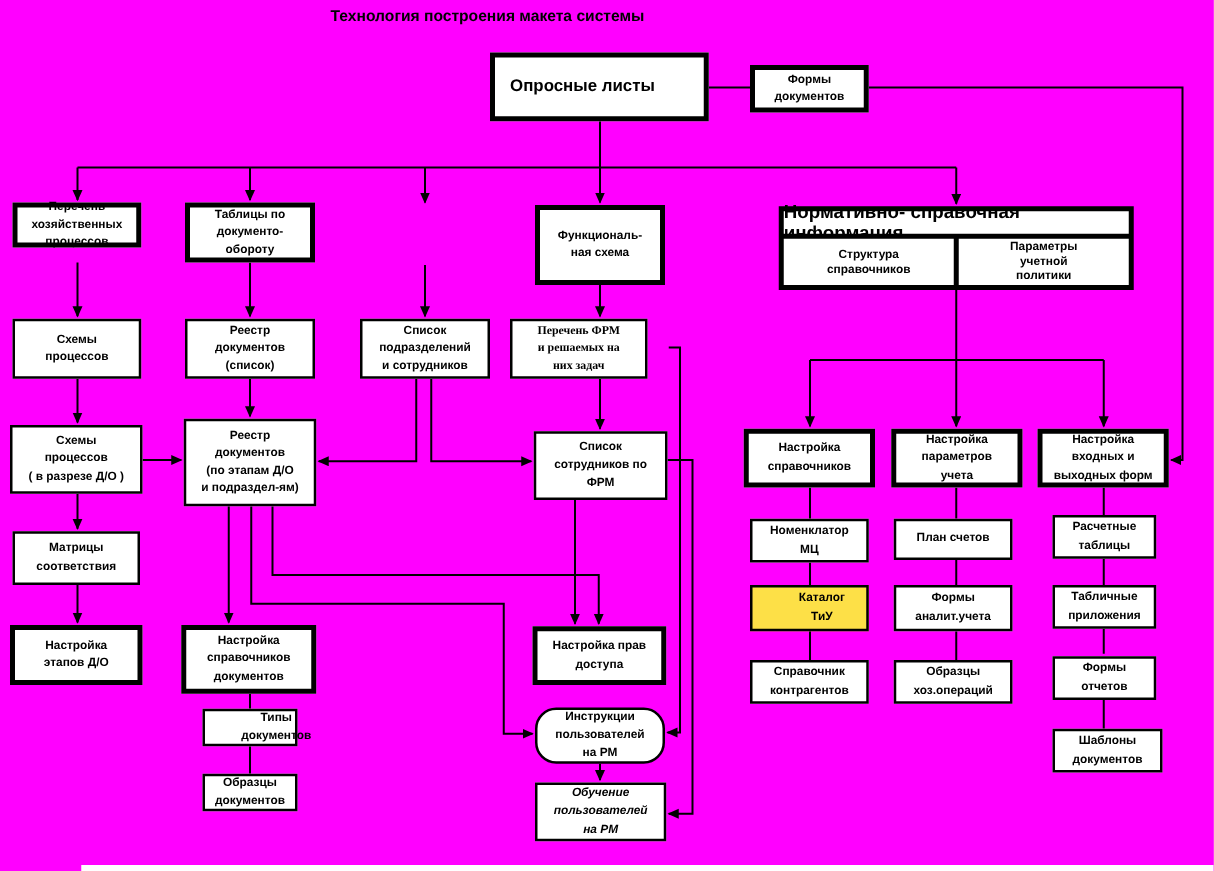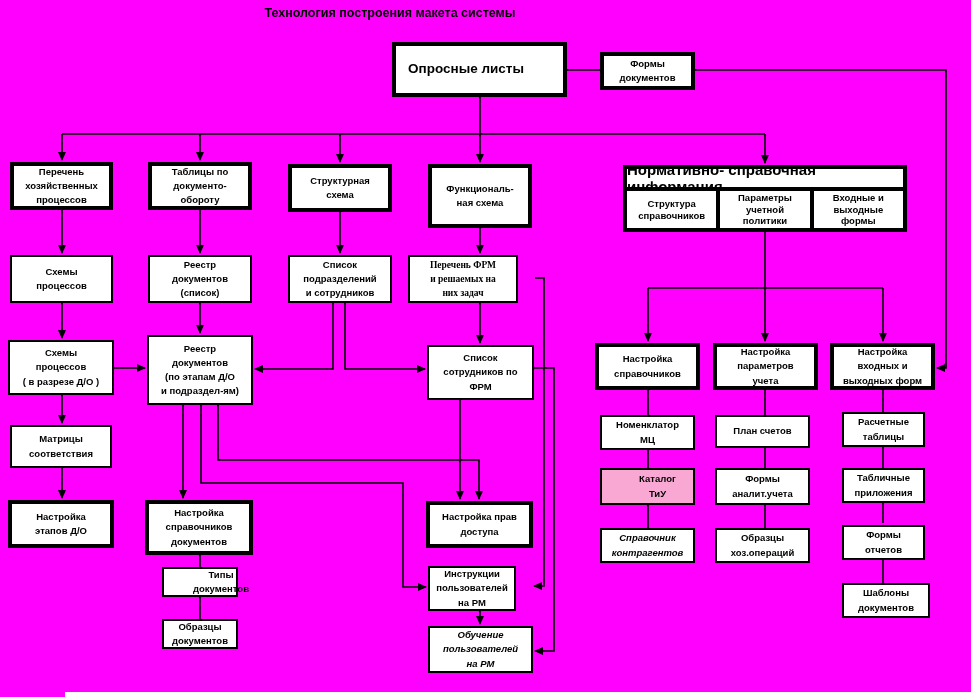--- a/index.html
+++ b/index.html
@@ -84,38 +84,33 @@
   <div class="title" data-name="diagram-title">Технология построения макета системы</div>
 
   <div class="nsi node-like" data-name="node-reference-info">
     <div class="nsi-header" data-name="nsi-header-label">Нормативно- справочная информация</div>
     <div class="nsi-cells" data-name="nsi-cells">
       <div class="nsi-cell" data-name="nsi-cell-directories-structure">Структура
 справочников</div>
       <div class="nsi-cell" data-name="nsi-cell-accounting-policy-params">Параметры
 учетной
 политики</div>
-      <div class="nsi-cell" data-name="nsi-cell-input-output-forms">Входные и
-выходные
-формы</div>
     </div>
   </div>
 
   <div class="page-edge" data-name="page-edge"></div>
 <div class="node thick" data-name="node-questionnaires" style="left: 392px; top: 42px; width: 175px; height: 55px; background: rgb(255, 255, 255);">Опросные листы</div>
     <div class="node thick" data-name="node-document-forms" style="left: 600px; top: 52px; width: 95px; height: 38px; background: rgb(255, 255, 255);">Формы
 документов</div>
-    <div class="node thick" data-name="node-business-process-list" style="left: 10px; top: 162px; width: 103px; height: 48px; background: rgb(255, 255, 255);">Перечень
+    <div class="node thick" data-name="node-business-process-list" style="left: 10px; top: 162px; width: 103px; height: 36px; background: rgb(255, 255, 255);">Перечень
 хозяйственных
 процессов</div>
     <div class="node thick" data-name="node-docflow-tables" style="left: 148px; top: 162px; width: 104px; height: 48px; background: rgb(255, 255, 255);">Таблицы по
 документо-
 обороту</div>
-    <div class="node thick" data-name="node-structural-scheme" style="left: 288px; top: 164px; width: 104px; height: 48px; background: rgb(255, 255, 255);">Структурная
-схема</div>
     <div class="node thick" data-name="node-functional-scheme" style="left: 428px; top: 164px; width: 104px; height: 64px; background: rgb(255, 255, 255);">Функциональ-
 ная схема</div>
     <div class="node" data-name="node-process-schemes" style="left: 10px; top: 255px; width: 103px; height: 48px; background: rgb(255, 255, 255);">Схемы
 процессов</div>
     <div class="node" data-name="node-document-register-list" style="left: 148px; top: 255px; width: 104px; height: 48px; background: rgb(255, 255, 255);">Реестр
 документов
 (список)</div>
     <div class="node" data-name="node-departments-employees-list" style="left: 288px; top: 255px; width: 104px; height: 48px; background: rgb(255, 255, 255);">Список
 подразделений
 и сотрудников</div>
@@ -147,32 +142,32 @@
     <div class="node" data-name="node-chart-of-accounts" style="left: 715px; top: 415px; width: 95px; height: 33px; background: rgb(255, 255, 255);">План счетов</div>
     <div class="node" data-name="node-calc-tables" style="left: 842px; top: 412px; width: 83px; height: 35px; background: rgb(255, 255, 255);">Расчетные
 таблицы</div>
     <div class="node thick" data-name="node-do-stages-setup" style="left: 8px; top: 500px; width: 106px; height: 48px; background: rgb(255, 255, 255);">Настройка
 этапов Д/О</div>
     <div class="node thick" data-name="node-document-directories-setup" style="left: 145px; top: 500px; width: 108px; height: 55px; background: rgb(255, 255, 255);">Настройка
 справочников
 документов</div>
     <div class="node thick" data-name="node-access-rights-setup" style="left: 426px; top: 501px; width: 107px; height: 47px; background: rgb(255, 255, 255);">Настройка прав
 доступа</div>
-    <div class="node" data-name="node-goods-services-catalog" style="left: 600px; top: 468px; width: 95px; height: 37px; background: #f9a8d4; padding-left: 20px;">Каталог
+    <div class="node" data-name="node-goods-services-catalog" style="left: 600px; top: 468px; width: 95px; height: 37px; background: #fde047; padding-left: 20px;">Каталог
 ТиУ</div>
     <div class="node" data-name="node-analytic-accounting-forms" style="left: 715px; top: 468px; width: 95px; height: 37px; background: rgb(255, 255, 255);">Формы
 аналит.учета</div>
     <div class="node" data-name="node-table-appendices" style="left: 842px; top: 468px; width: 83px; height: 35px; background: rgb(255, 255, 255);">Табличные
 приложения</div>
     <div class="node" data-name="node-document-types" style="left: 162px; top: 567px; width: 76px; height: 30px; background: rgb(255, 255, 255); padding-left: 42px;">Типы
 документов</div>
-    <div class="node" data-name="node-user-instructions" style="left: 428px; top: 566px; width: 88px; height: 45px; background: rgb(255, 255, 255);">Инструкции
+    <div class="node" data-name="node-user-instructions" style="left: 428px; top: 566px; width: 104px; height: 45px; background: rgb(255, 255, 255); border-radius: 17px;">Инструкции
 пользователей
 на РМ</div>
-    <div class="node" data-name="node-counterparty-directory" style="left: 600px; top: 528px; width: 95px; height: 35px; background: rgb(255, 255, 255); font-style: italic;">Справочник
+    <div class="node" data-name="node-counterparty-directory" style="left: 600px; top: 528px; width: 95px; height: 35px; background: rgb(255, 255, 255);">Справочник
 контрагентов</div>
     <div class="node" data-name="node-business-operation-samples" style="left: 715px; top: 528px; width: 95px; height: 35px; background: rgb(255, 255, 255);">Образцы
 хоз.операций</div>
     <div class="node" data-name="node-report-forms" style="left: 842px; top: 525px; width: 83px; height: 35px; background: rgb(255, 255, 255);">Формы
 отчетов</div>
     <div class="node" data-name="node-document-samples" style="left: 162px; top: 619px; width: 76px; height: 30px; background: rgb(255, 255, 255);">Образцы
 документов</div>
     <div class="node" data-name="node-user-training" style="left: 428px; top: 626px; width: 105px; height: 47px; background: rgb(255, 255, 255); font-style: italic;">Обучение
 пользователей
 на РМ</div>

